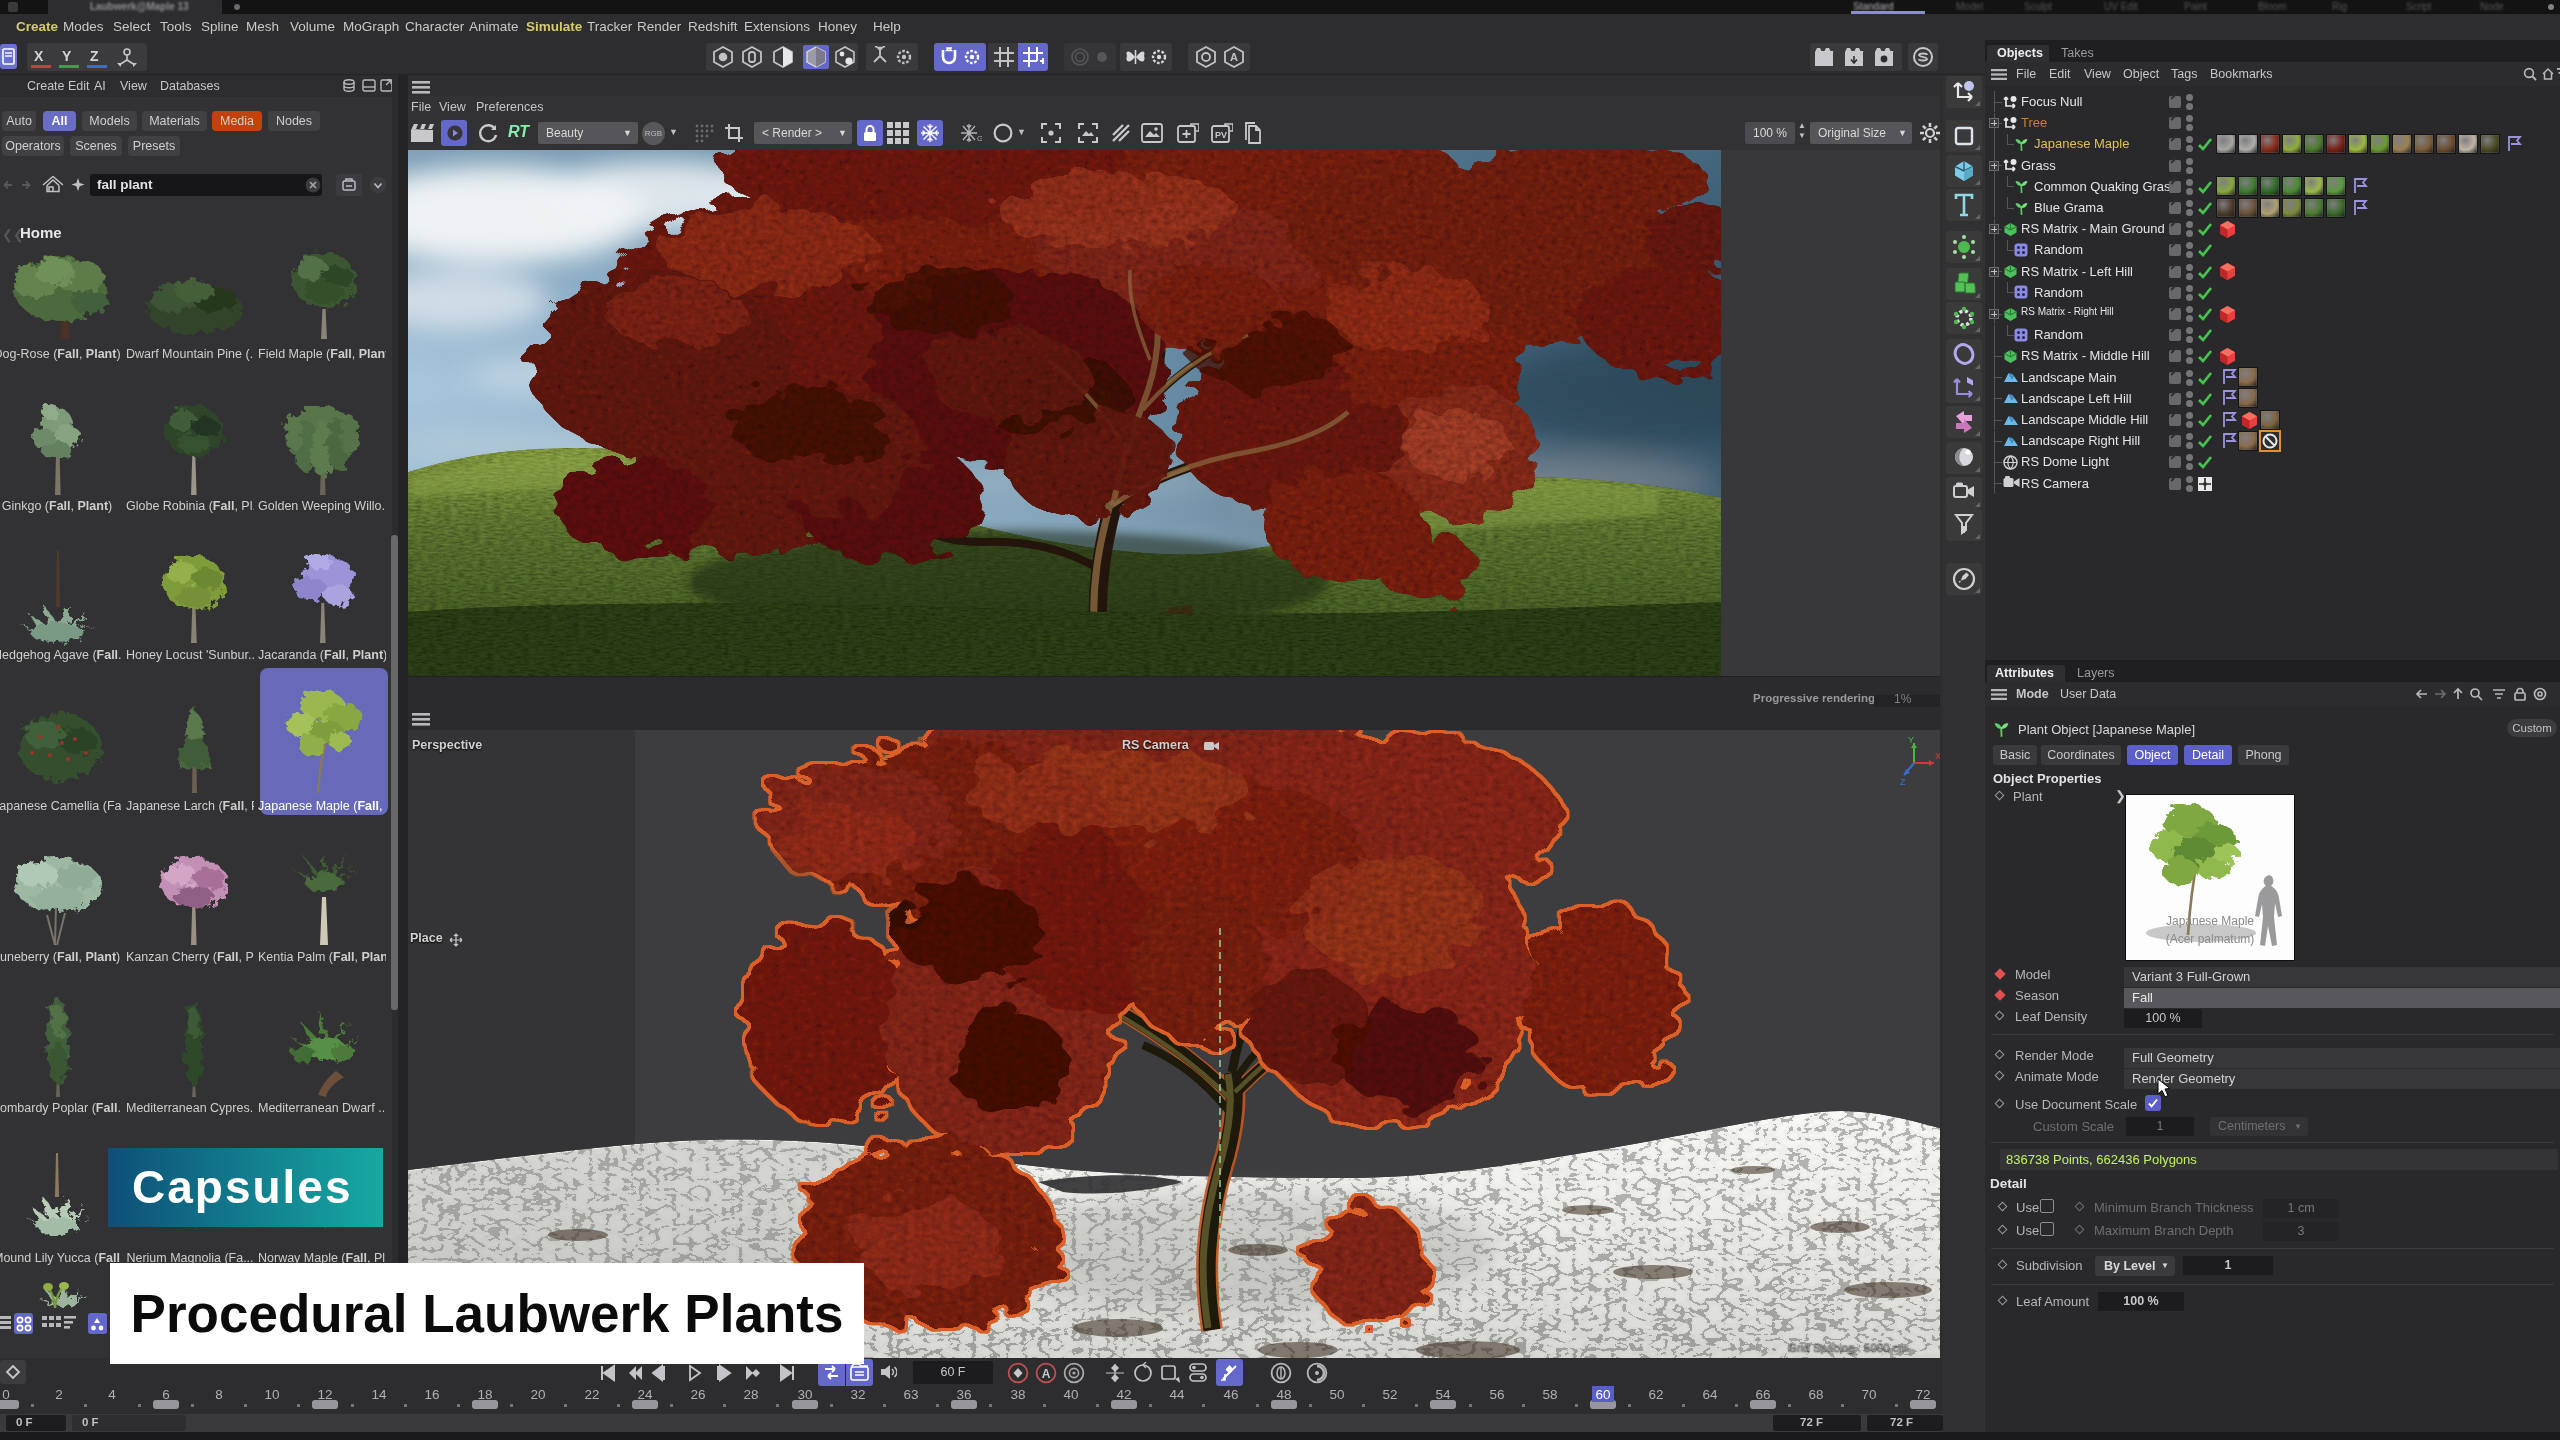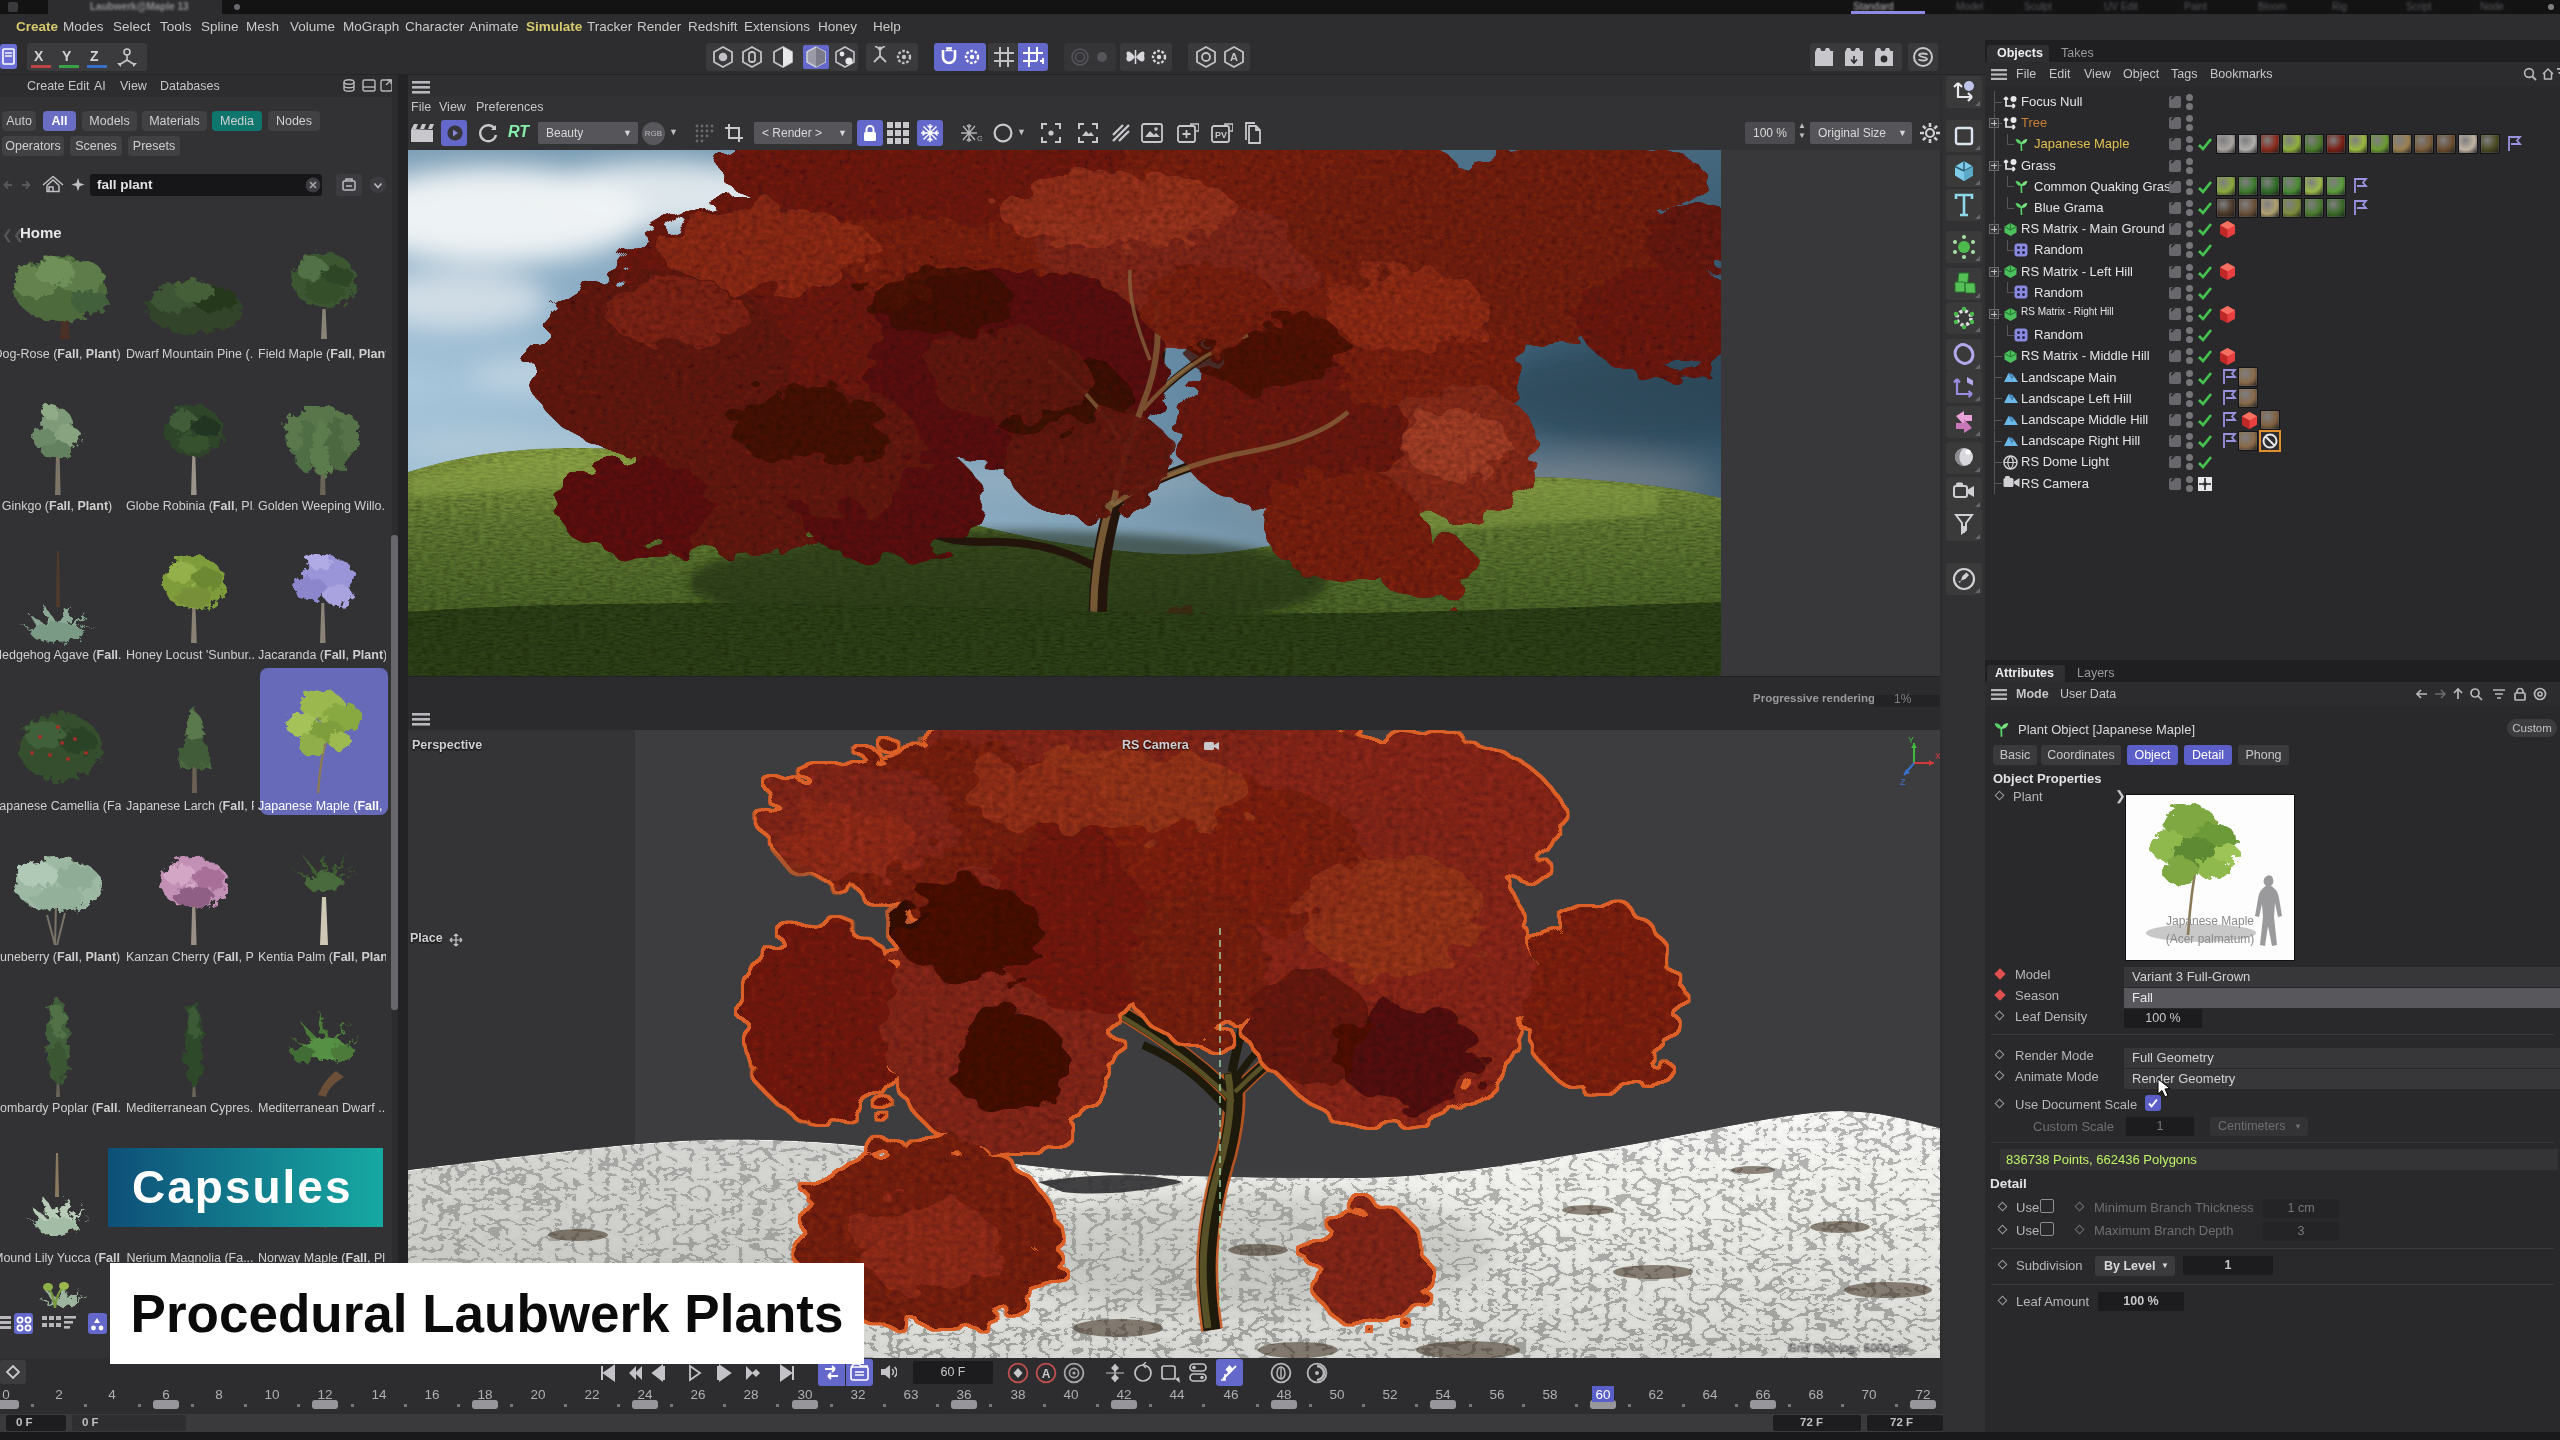--- a/index.html
+++ b/index.html
@@ -195,21 +195,21 @@
             <rect x="40" y="2" width="11" height="11" rx="1.5"></rect>
             <path d="M45 7 l5 -5 m-4 0 h4 v4"></path>
           </g>
         </svg>
     </div>
 
     <div class="abs" style="left:2px;top:36px;width:34px;height:20px;background:#414144;border-radius:4px;text-align:center;font-size:12.5px;color:#cfcfd1;line-height:20px">Auto</div>
     <div class="abs" style="left:43px;top:36px;width:33px;height:20px;background:#6a6dc4;border-radius:4px;text-align:center;font-size:12.5px;font-weight:bold;color:#fff;line-height:20px">All</div>
     <div class="abs" style="left:82px;top:36px;width:55px;height:20px;background:#414144;border-radius:4px;text-align:center;font-size:12.5px;color:#cfcfd1;line-height:20px">Models</div>
     <div class="abs" style="left:142px;top:36px;width:65px;height:20px;background:#414144;border-radius:4px;text-align:center;font-size:12.5px;color:#cfcfd1;line-height:20px">Materials</div>
-    <div class="abs" style="left:212px;top:36px;width:50px;height:20px;background:#0f766e;border-radius:4px;text-align:center;font-size:12.5px;color:#cfcfd1;line-height:20px">Media</div>
+    <div class="abs" style="left:212px;top:36px;width:50px;height:20px;background:#c2410c;border-radius:4px;text-align:center;font-size:12.5px;color:#cfcfd1;line-height:20px">Media</div>
     <div class="abs" style="left:268px;top:36px;width:52px;height:20px;background:#414144;border-radius:4px;text-align:center;font-size:12.5px;color:#cfcfd1;line-height:20px">Nodes</div>
     <div class="abs" style="left:2px;top:61px;width:62px;height:20px;background:#414144;border-radius:4px;text-align:center;font-size:12.5px;color:#cfcfd1;line-height:20px">Operators</div>
     <div class="abs" style="left:70px;top:61px;width:52px;height:20px;background:#414144;border-radius:4px;text-align:center;font-size:12.5px;color:#cfcfd1;line-height:20px">Scenes</div>
     <div class="abs" style="left:128px;top:61px;width:52px;height:20px;background:#414144;border-radius:4px;text-align:center;font-size:12.5px;color:#cfcfd1;line-height:20px">Presets</div>
 
     <svg class="abs" style="left:2px;top:101px" width="86" height="18" viewBox="0 0 86 18">
         <path d="M10 9 h-7 m3 -3.5 l-3.5 3.5 3.5 3.5" stroke="#58585c" stroke-width="1.8" fill="none"></path>
         <path d="M20 9 h7 m-3 -3.5 l3.5 3.5 -3.5 3.5" stroke="#58585c" stroke-width="1.8" fill="none"></path>
         <path d="M45 9.5 l6 -5.5 6 5.5 M41 9 l10 -8.5 10 8.5 M47 15 v-4 h4 v4 M45 9.5 v6 h12 v-6" stroke="#c0c0c4" stroke-width="1.5" fill="none"></path>
         <path d="M76 2 l1.6 5 5 1.6 -5 1.6 -1.6 5 -1.6 -5 -5 -1.6 5 -1.6 z" fill="#c0c0c4"></path>

